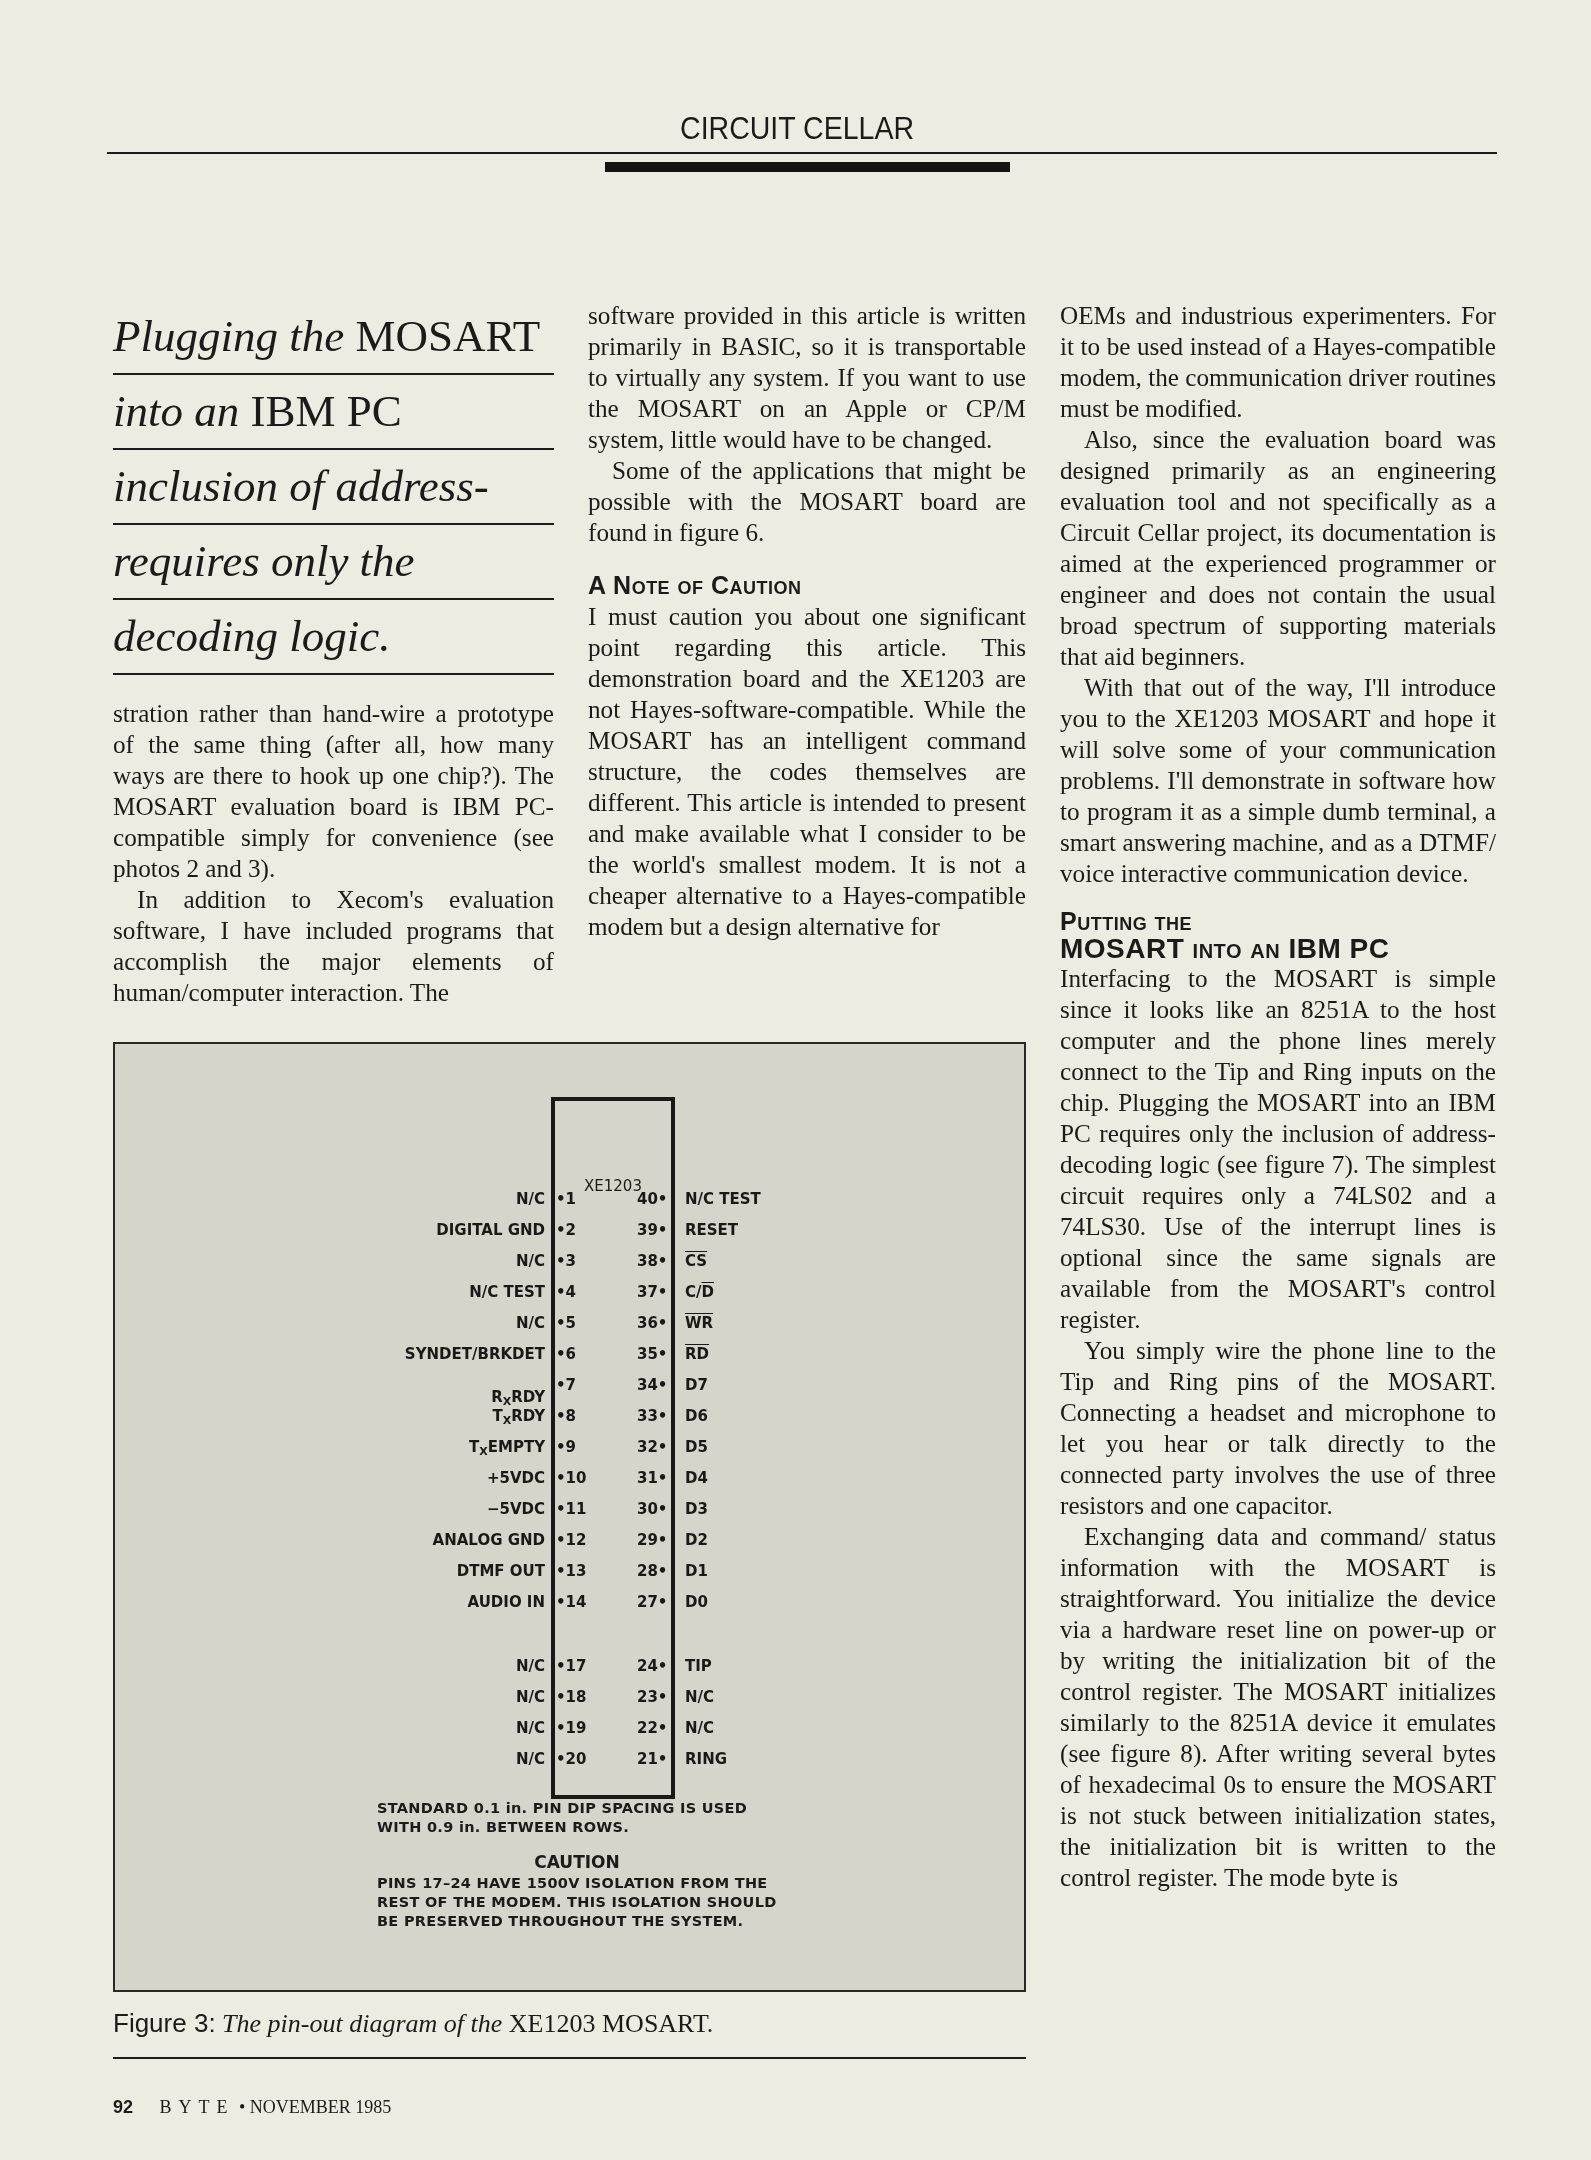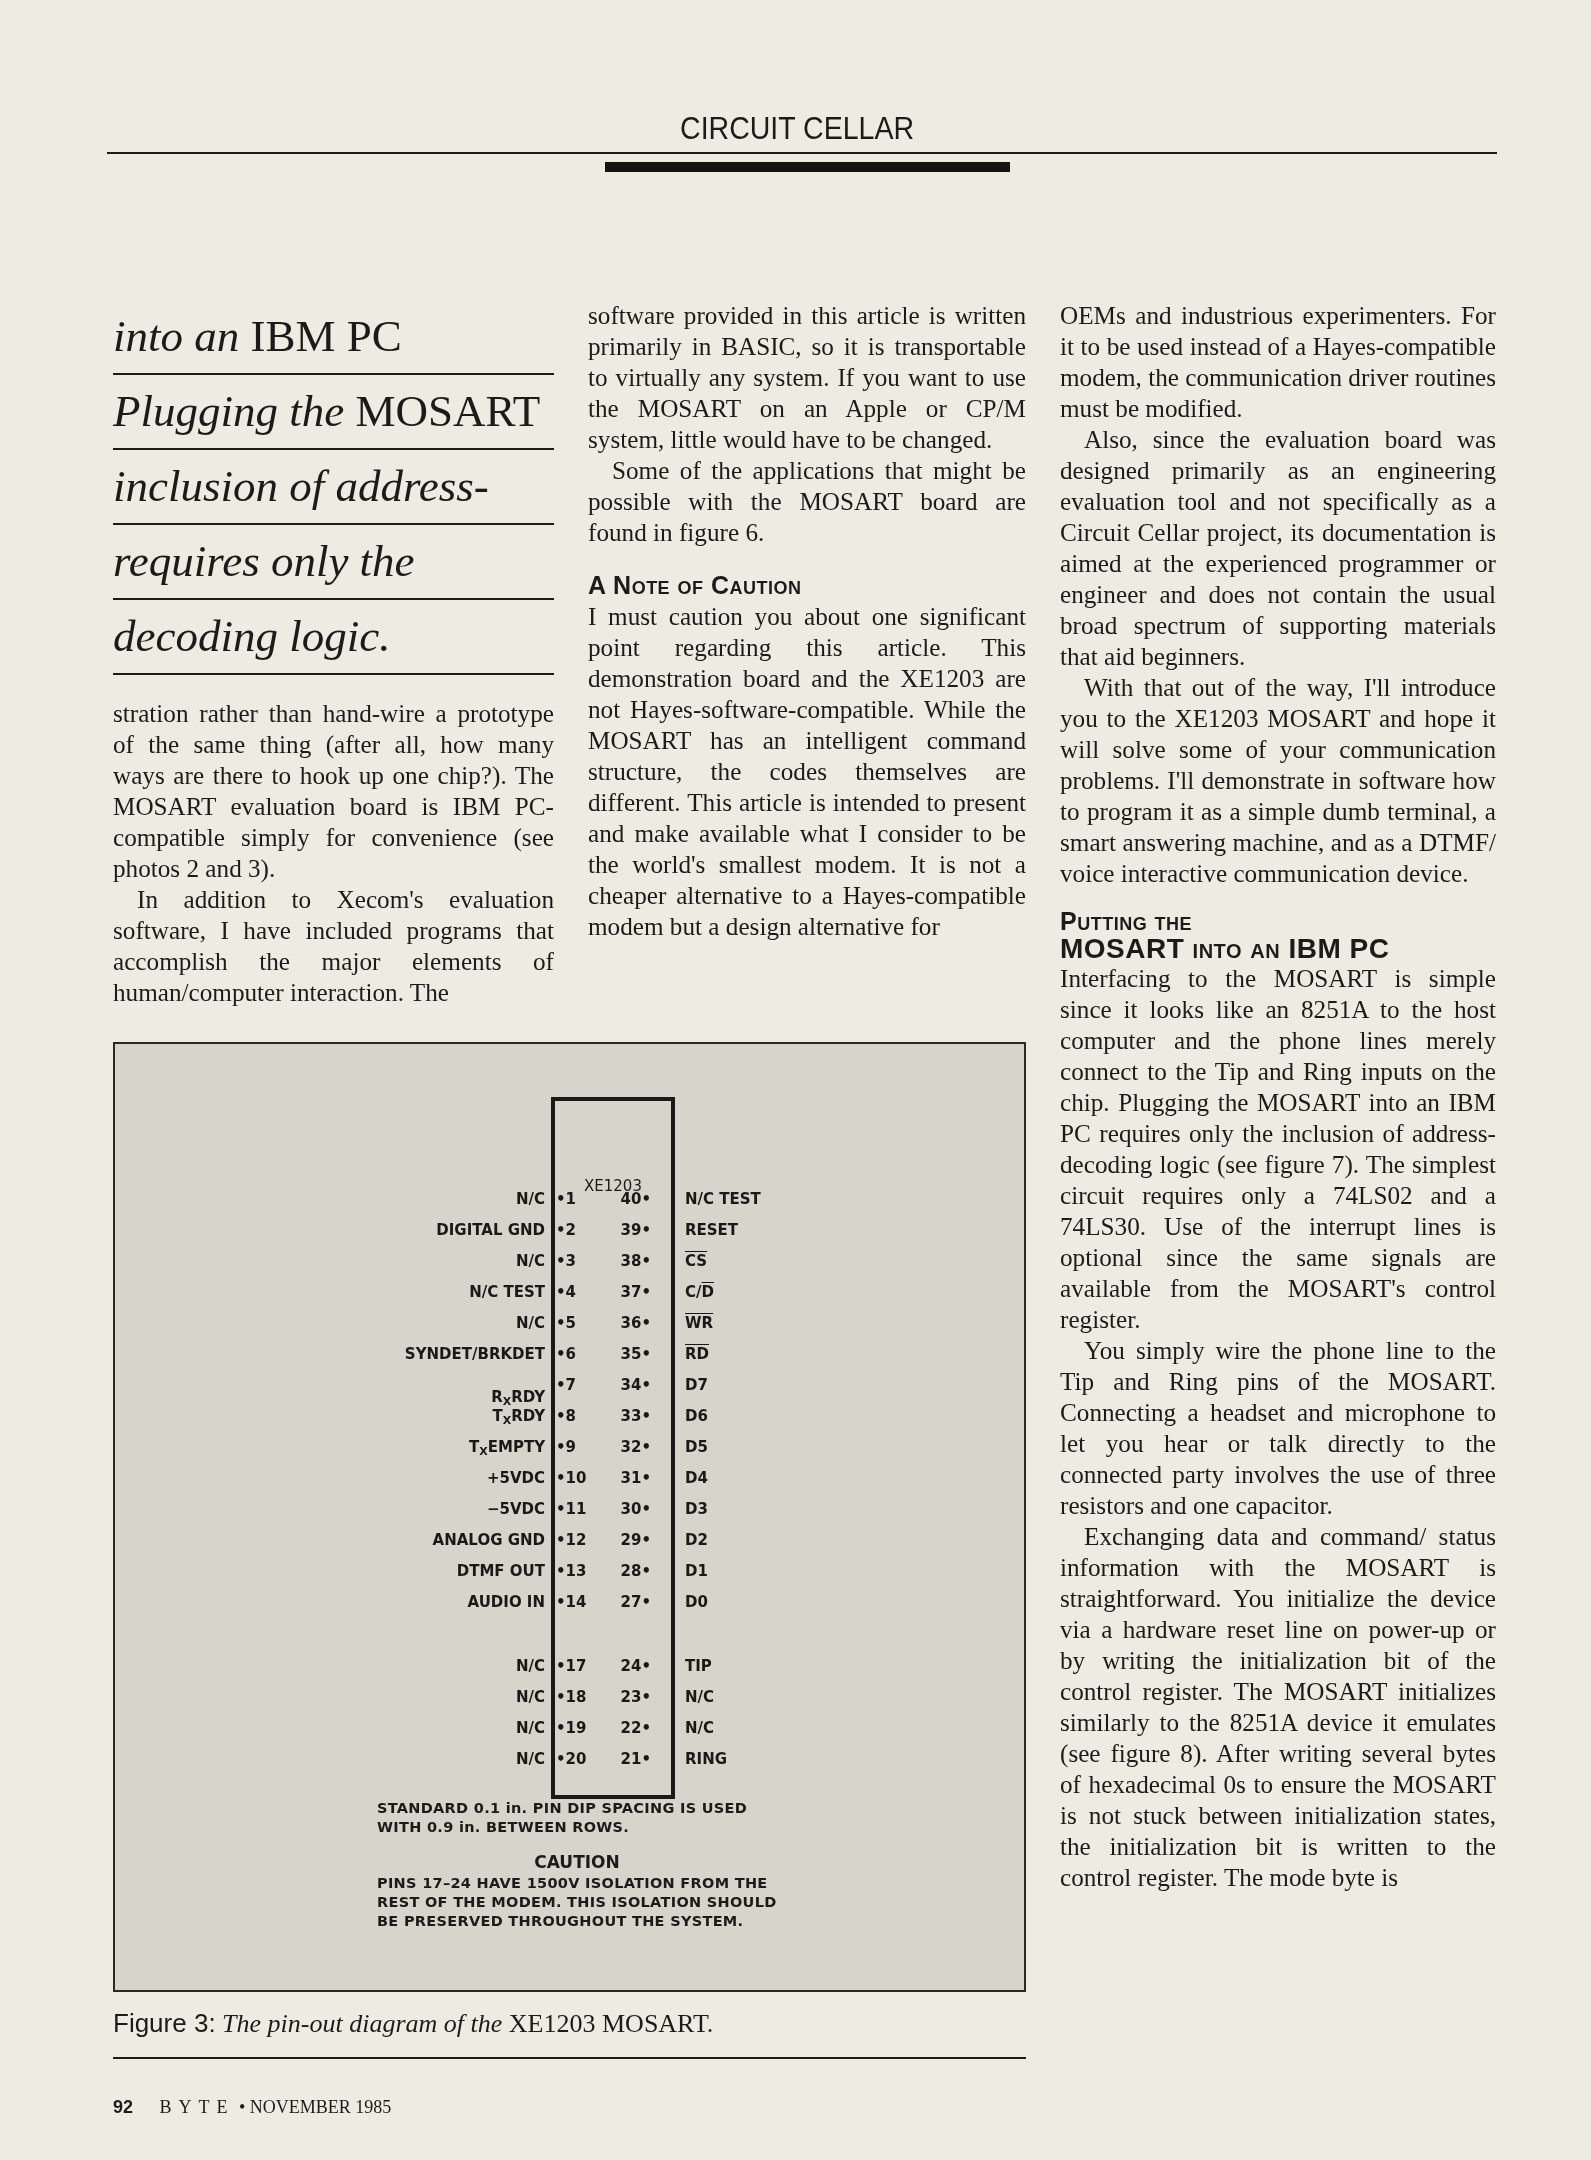--- a/index.html
+++ b/index.html
@@ -56,21 +56,21 @@
   .chip-name {
     position: absolute; left: 0; width: 100%; top: 76px; text-align: center;
     font-family: "DejaVu Sans", sans-serif; font-weight: normal; font-size: 15px;
   }
   .pin-row {
     position: absolute; height: 20px; font-family: "DejaVu Sans", sans-serif;
     font-weight: bold; font-size: 15px; line-height: 20px; color: #1a1917;
   }
   .pin-lname { position: absolute; right: 633px; text-align: right; white-space: nowrap; }
   .pin-lnum { position: absolute; left: 441px; white-space: nowrap; }
-  .pin-rnum { position: absolute; left: 496px; width: 40px; text-align: right; white-space: nowrap; }
+  .pin-rnum { position: absolute; left: 522px; width: 40px; white-space: nowrap; }
   .pin-rname { position: absolute; left: 570px; white-space: nowrap; }
   .ovl { text-decoration: overline; }
   .sub { font-size: 11px; vertical-align: -3px; }
 
   .fig-note {
     position: absolute; left: 262px; top: 755px; width: 420px;
     font-family: "DejaVu Sans", sans-serif; font-weight: bold; font-size: 14.5px; line-height: 19px;
     letter-spacing: 0.3px;
   }
   .fig-caution-title {
@@ -93,22 +93,22 @@
   .footer .mag { letter-spacing: 7px; }
 </style>
 </head>
 <body>
 
 <div class="abs running-head">CIRCUIT CELLAR</div>
 <div class="abs head-rule"></div>
 <div class="abs head-bar"></div>
 
 <div class="abs pullquote">
+  <div class="pq-line"><i>Plugging the </i><span class="rm">MOSART</span></div>
   <div class="pq-line"><i>into an </i><span class="rm">IBM PC</span></div>
-  <div class="pq-line"><i>Plugging the </i><span class="rm">MOSART</span></div>
   <div class="pq-line"><i>inclusion of address-</i></div>
   <div class="pq-line"><i>requires only the</i></div>
   <div class="pq-line"><i>decoding logic.</i></div>
 </div>
 
 <div class="col col1" style="top:698px;">
   <p>stration rather than hand-wire a pro­totype of the same thing (after all, how many ways are there to hook up one chip?). The MOSART evaluation board is IBM PC-compatible simply for convenience (see photos 2 and 3).</p>
   <p class="indent">In addition to Xecom's evaluation software, I have included programs that accomplish the major elements of human/computer interaction. The</p>
 </div>
 

